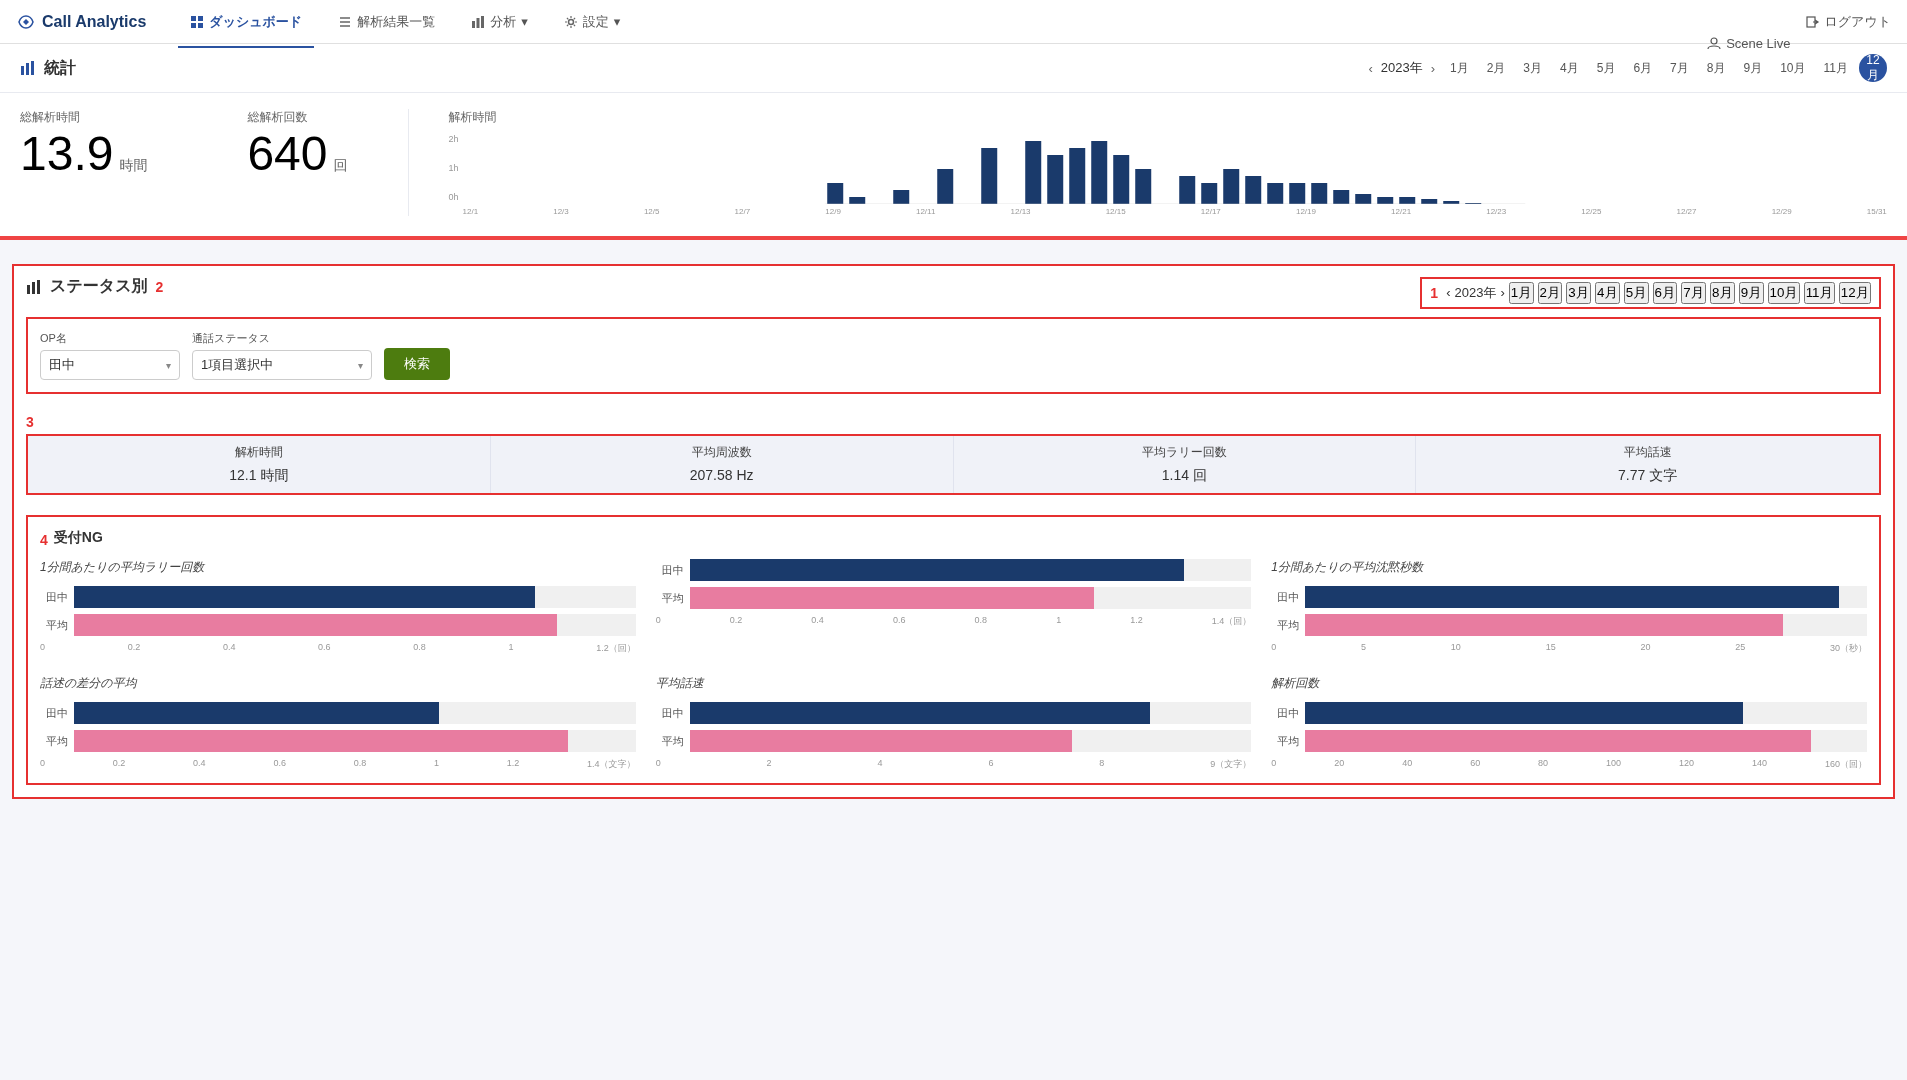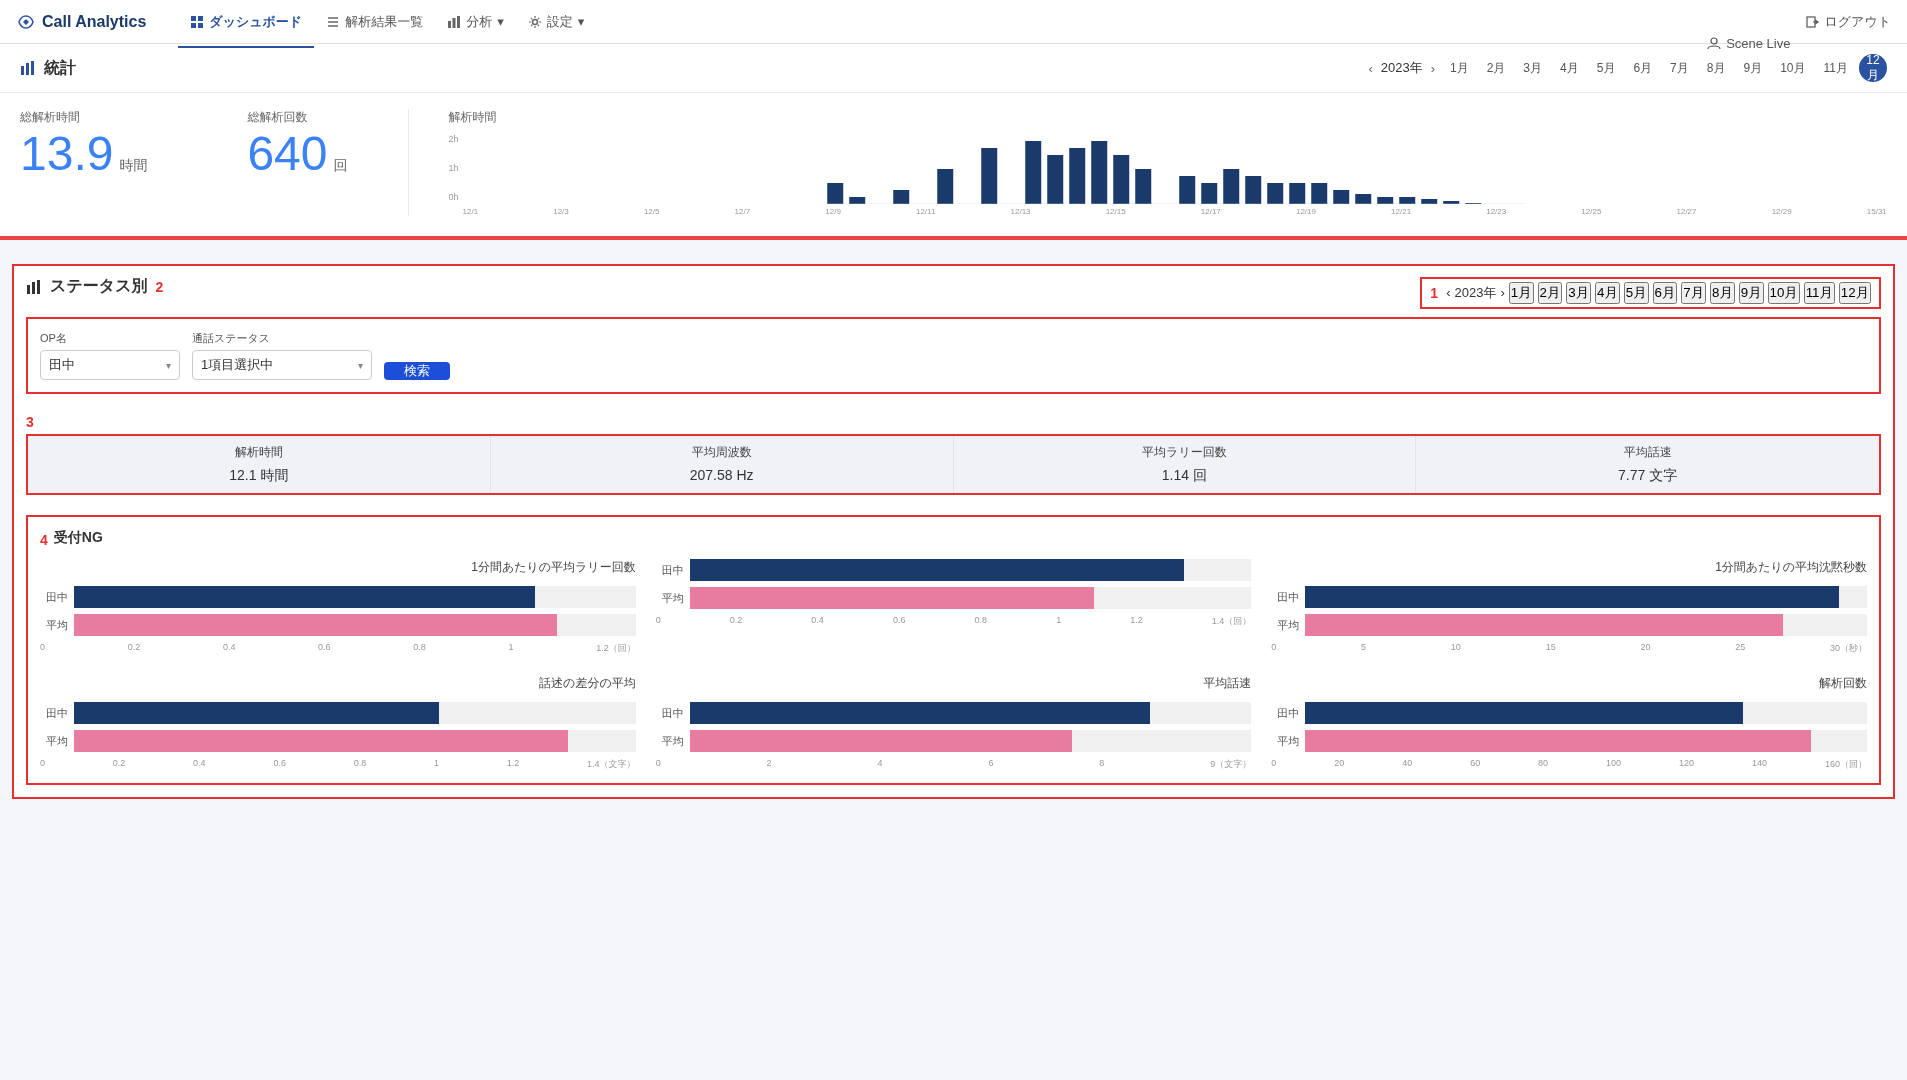--- a/index.html
+++ b/index.html
@@ -9,21 +9,21 @@
     .header {
       display: flex; align-items: center; background: #fff;
       border-bottom: 1px solid #e0e0e0; height: 44px; padding: 0 16px;
       position: sticky; top: 0; z-index: 100;
     }
     .header-logo {
       display: flex; align-items: center; gap: 6px; font-weight: 700;
       font-size: 16px; color: #1a3a6b; margin-right: 32px;
     }
     .header-logo svg { width: 20px; height: 20px; }
-    .header-nav { display: flex; align-items: center; gap: 0; flex: 1; }
+    .header-nav { display: flex; align-items: center; gap: 12px; flex: 1; }
     .nav-item {
       display: flex; align-items: center; gap: 5px; padding: 6px 12px;
       font-size: 13px; color: #555; cursor: pointer; border-radius: 4px;
       position: relative;
     }
     .nav-item.active { color: #2a52a0; font-weight: 600; }
     .nav-item.active::after {
       content: ''; position: absolute; bottom: -11px; left: 0; right: 0;
       height: 2px; background: #2a52a0;
     }
@@ -49,21 +49,21 @@
       background: #2a52a0; color: #fff; border-radius: 50%;
       width: 28px; height: 28px; display: flex; align-items: center; justify-content: center;
       font-size: 12px;
     }
 
     
     .stats-section { background: #fff; padding: 16px 20px 20px; border-bottom: 4px solid #ef4444; }
     .stats-row { display: flex; gap: 0; align-items: flex-start; }
     .stat-block { padding: 0 40px 0 0; }
     .stat-label { font-size: 12px; color: #666; margin-bottom: 4px; }
-    .stat-value { font-size: 48px; font-weight: 300; color: #3b82f6; line-height: 1; }
+    .stat-value { font-size: 48px; font-weight: 300; color: #000000; line-height: 1; }
     .stat-unit { font-size: 14px; color: #666; margin-left: 6px; }
     .chart-section { flex: 1; padding-left: 40px; border-left: 1px solid #e8eaf0; margin-left: 20px; }
     .chart-label { font-size: 12px; color: #666; margin-bottom: 8px; }
     .chart-axis-labels { display: flex; justify-content: space-between; font-size: 9px; color: #999; }
 
     
     .status-section { background: #fff; margin-top: 12px; padding: 0; border: 2px solid #e63030; }
     .status-title { font-size: 16px; font-weight: 600; display: flex; align-items: center; gap: 8px; margin-bottom: 12px; }
 
     
@@ -74,22 +74,22 @@
     .filter-group { display: flex; flex-direction: column; gap: 4px; }
     .filter-label { font-size: 11px; color: #555; }
     .filter-select {
       display: flex; align-items: center; border: 1px solid #ccc;
       border-radius: 4px; padding: 5px 8px; background: #fff;
       min-width: 140px; font-size: 13px; cursor: pointer;
       justify-content: space-between;
     }
     .filter-select .arrow-down { font-size: 10px; color: #888; }
     .search-btn {
-      background: #1d4ed8; color: #fff; border: none; border-radius: 4px;
-      padding: 0 20px; font-size: 13px; cursor: pointer;
+      background: #4d7c0f; color: #fff; border: none; border-radius: 4px;
+      padding: 7px 20px; font-size: 13px; cursor: pointer;
     }
 
     
     .metrics-row {
       display: grid; grid-template-columns: repeat(4, 1fr);
       border: 2px solid #e63030; margin-bottom: 12px;
     }
     .metric-cell {
       padding: 8px 16px; border-right: 1px solid #e0e3ee;
       background: #f0f2f8;
@@ -98,21 +98,21 @@
     .metric-cell-header { text-align: center; font-size: 12px; color: #444; font-weight: 500; margin-bottom: 6px; }
     .metric-cell-value { text-align: center; font-size: 14px; color: #333; }
 
     
     .chart-grid-section {
       border: 2px solid #e63030; padding: 12px;
     }
     .ng-label { font-size: 14px; font-weight: 600; color: #333; margin-bottom: 4px; }
     .chart-grid { display: grid; grid-template-columns: repeat(3, 1fr); gap: 20px; }
     .chart-item { }
-    .chart-item-title { font-size: 12px; color: #444; text-align: right; margin-bottom: 10px; }
+    .chart-item-title { font-size: 12px; color: #444; text-align: left; margin-bottom: 10px; font-style: italic; }
 
     
     .h-bar-chart { position: relative; }
     .h-bar-row { display: flex; align-items: center; margin-bottom: 6px; gap: 6px; }
     .h-bar-label { font-size: 11px; color: #555; width: 28px; text-align: right; flex-shrink: 0; }
     .h-bar-track { flex: 1; height: 22px; background: #f0f0f0; position: relative; }
     .h-bar-fill { height: 100%; }
     .h-bar-fill.blue { background: #1a3a6b; }
     .h-bar-fill.pink { background: #e87ca0; }
     .h-axis { display: flex; justify-content: space-between; margin-top: 4px; }

